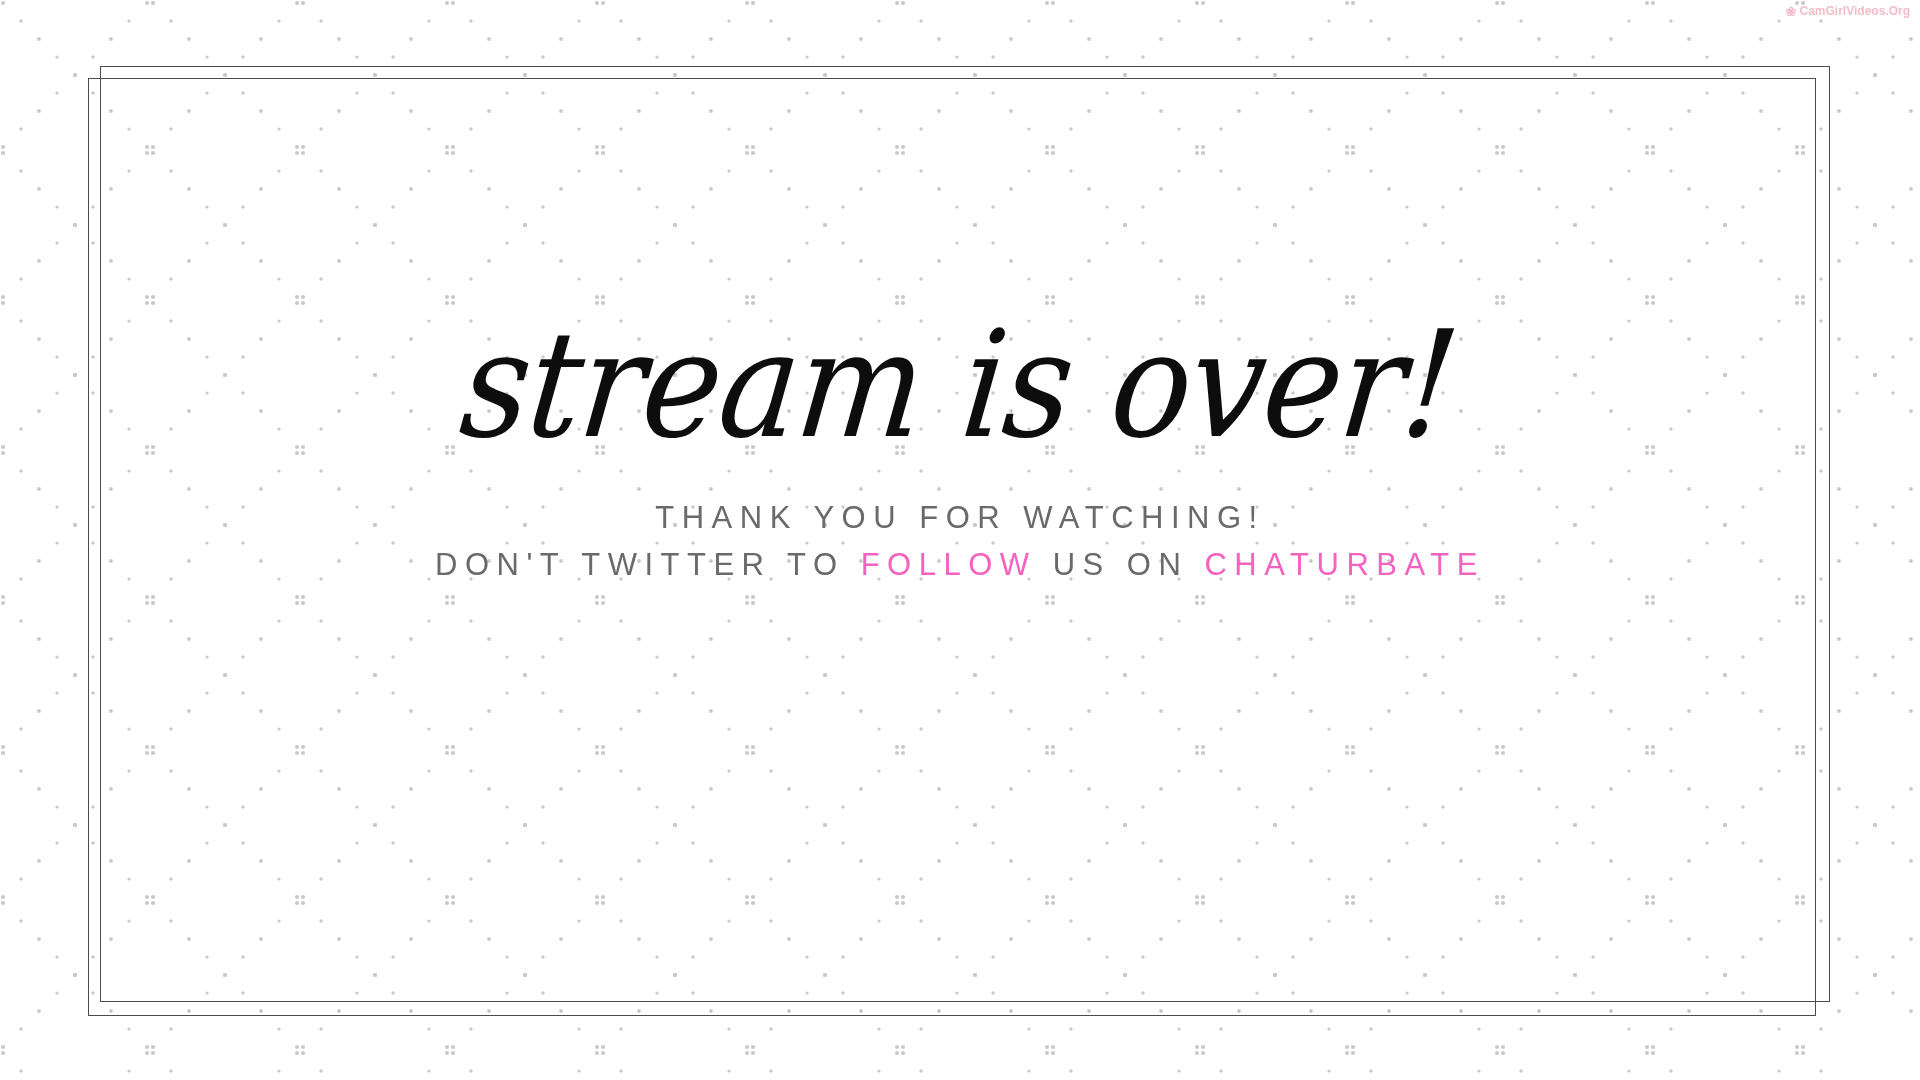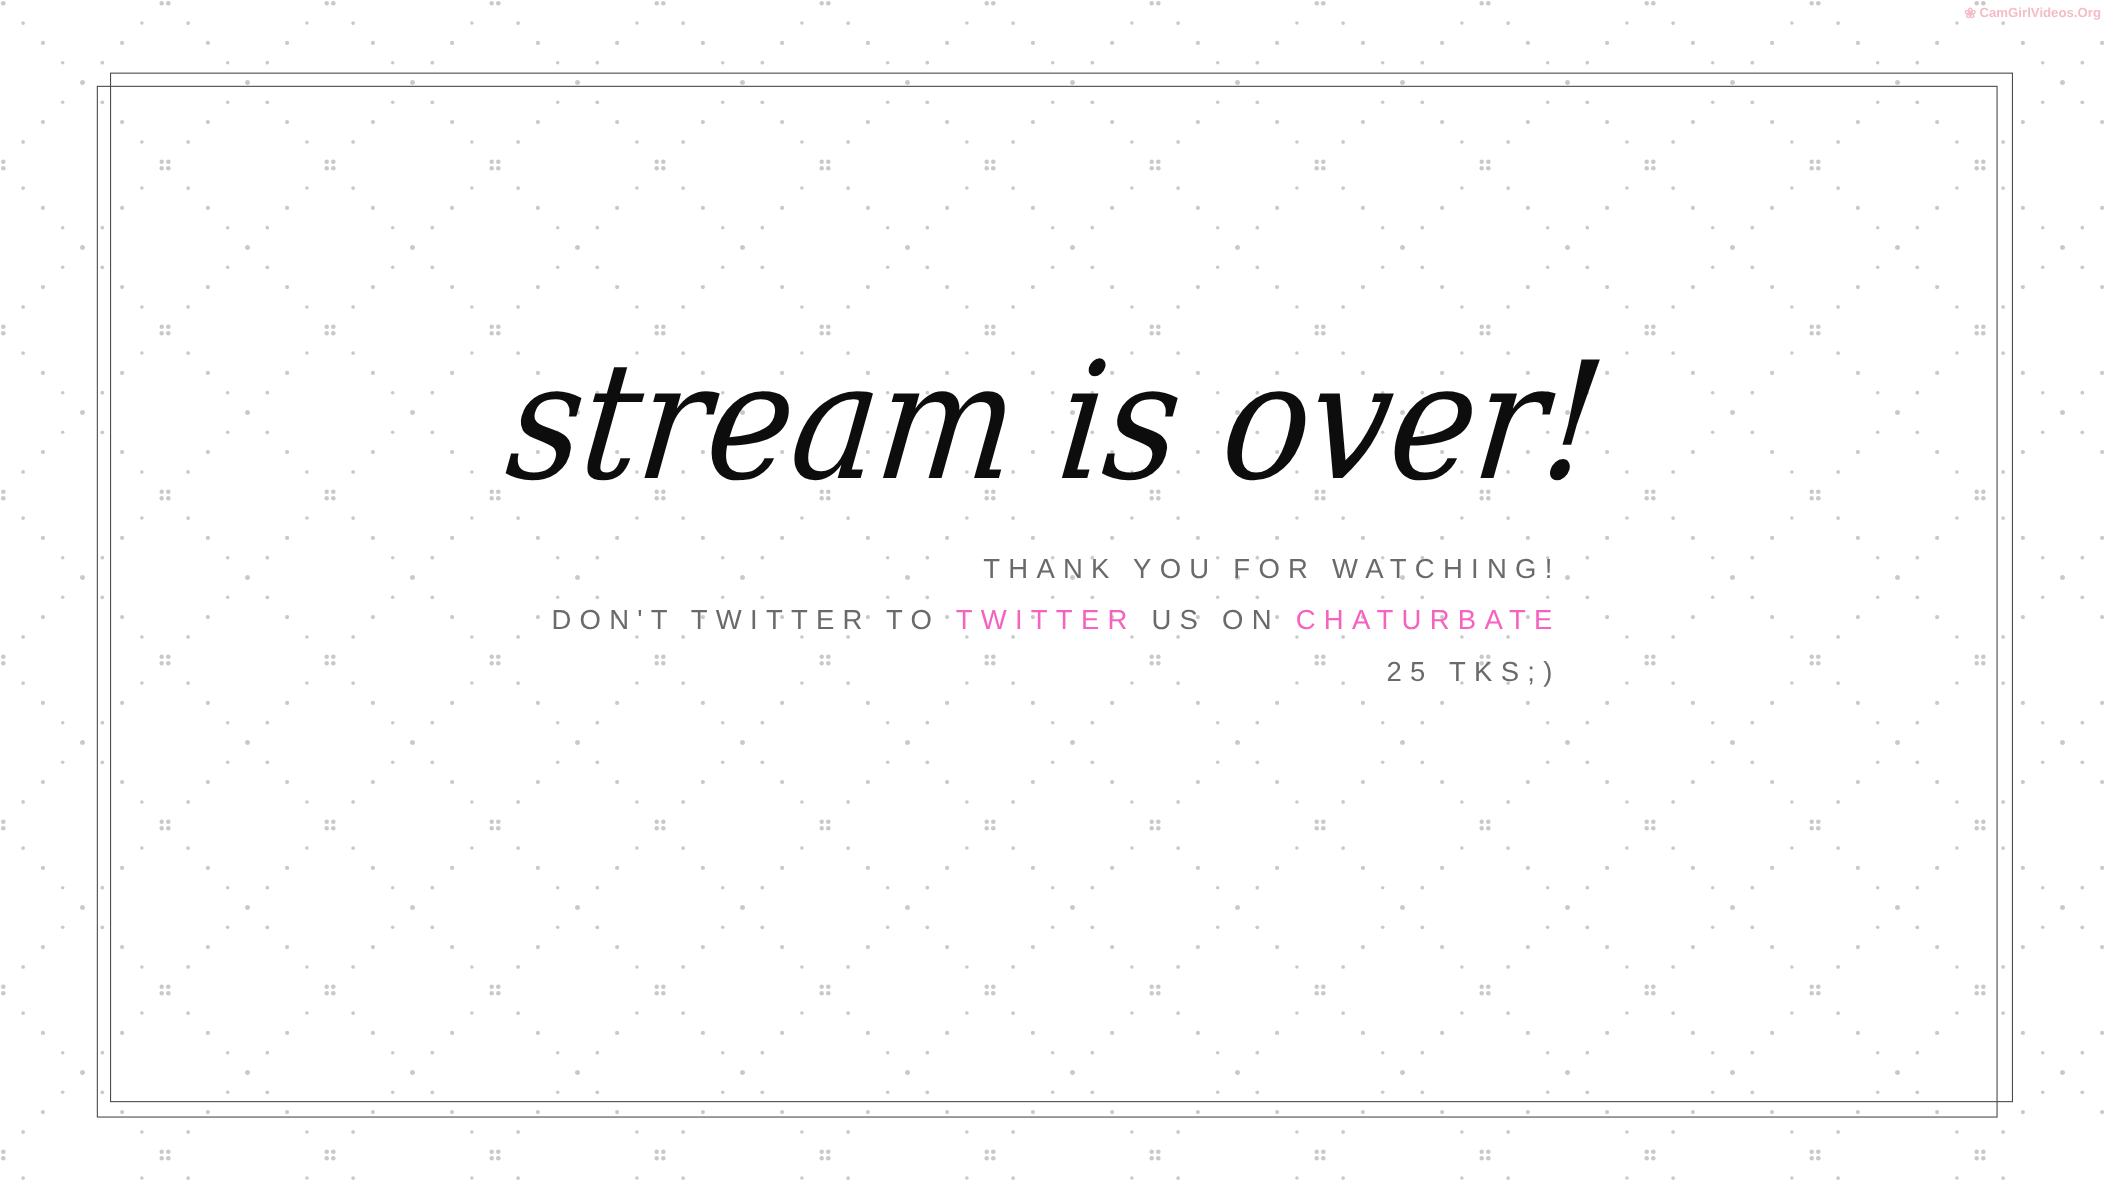--- a/index.html
+++ b/index.html
@@ -80,24 +80,24 @@
     line-height: 1.0;
     color: #0d0d0d;
     letter-spacing: -1px;
     white-space: nowrap;
     transform: skewX(-6deg) scaleY(1.12);
     transform-origin: center center;
   }
 
   .subtext {
     margin-top: 44px;
-    text-align: right;
+    text-align: center;
     font-family: "Liberation Sans", sans-serif;
     font-weight: 300;
-    font-size: 25px;
+    font-size: 31px;
     line-height: 47px;
     letter-spacing: 7.5px;
     color: #6a6a6a;
     white-space: nowrap;
   }
   .subtext .line { display: block; }
   .hl { color: #f562bf; }
 
   
   .watermark {
@@ -167,28 +167,25 @@
 
     <div class="headline">stream is over!</div>
 
     <div class="subtext">
 
       <span class="line">
         <span>THANK YOU FOR WATCHING!</span>
       </span>
 
       <span class="line">
-        <span>DON'T TWITTER TO </span><span class="hl">TWITTER</span><span> US ON </span><span class="hl">CHATURBATE</span>
+        <span>DON'T TWITTER TO </span><span class="hl">FOLLOW</span><span> US ON </span><span class="hl">CHATURBATE</span>
       </span>
 
 
 
-      <span class="line">
-        <span>25 TKS;)</span>
-      </span>
 
     </div>
   </div>
 
   <div class="watermark">
     <span class="wm-glyph">❀</span>
     <span>CamGirlVideos.Org</span>
   </div>
 
 </div>

